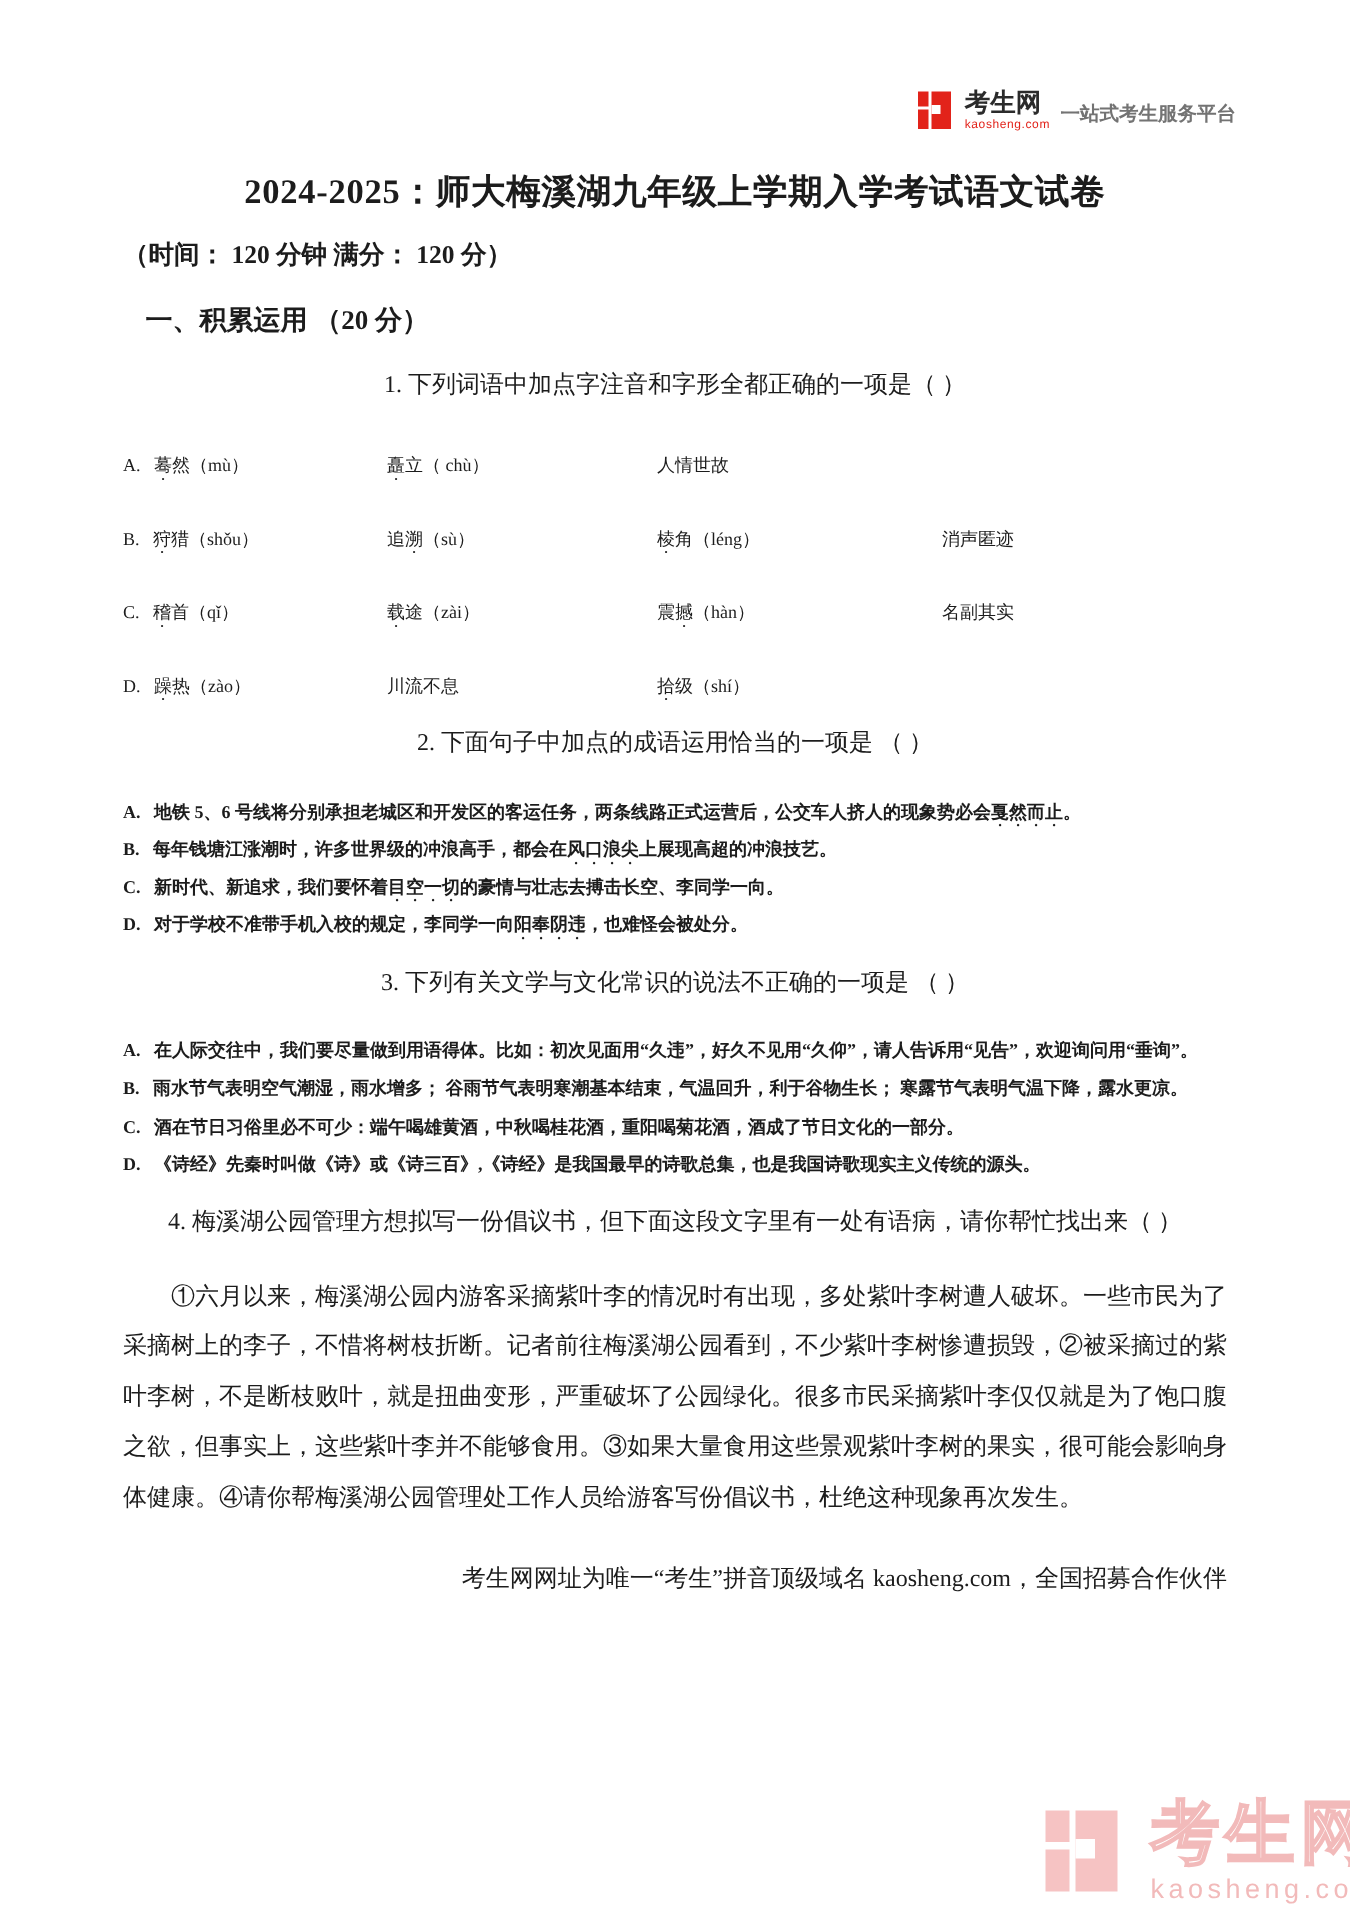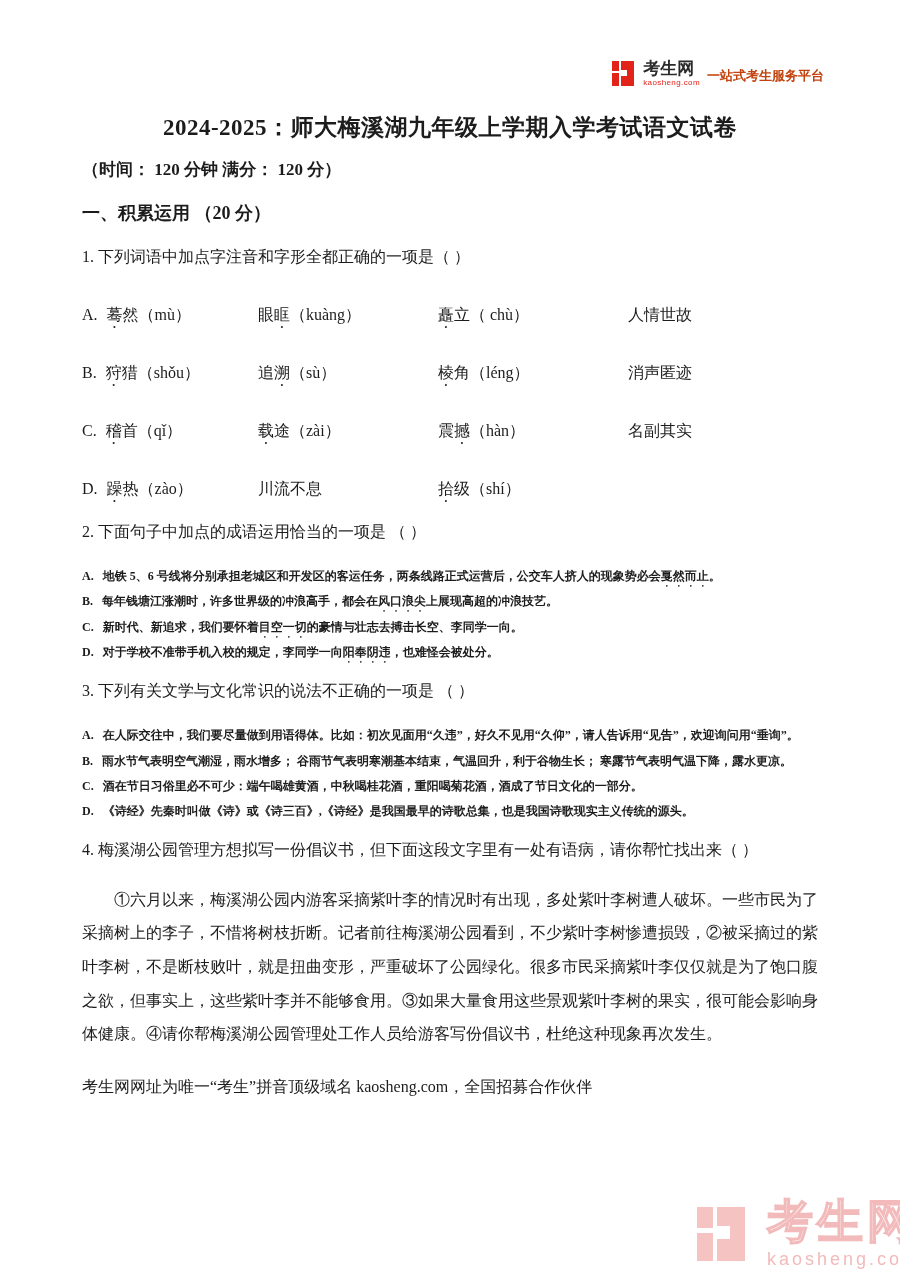--- a/index.html
+++ b/index.html
@@ -18,40 +18,40 @@
   .brand { position: absolute; top: 58px; right: 76px; display: flex; align-items: center; }
   .mark { position: relative; width: 26px; height: 30px; display: inline-block; }
   .mb { position: absolute; background: #e2231a; }
   .mb1 { left: 0; top: 3px;  width: 7px;  height: 10px; }
   .mb2 { left: 0; top: 15px; width: 7px;  height: 13px; }
   .mb3 { left: 9px; top: 3px; width: 13px; height: 25px; }
   .mbnotch { left: 9px; top: 12px; width: 6px; height: 6px; background: #ffffff; }
   .brand-text { margin-left: 5px; display: flex; flex-direction: column; line-height: 1; }
   .brand-name { font-family: "Liberation Sans", sans-serif; font-weight: bold; font-size: 17px; color: #2b2b2b; }
   .brand-domain { font-family: "Liberation Sans", sans-serif; font-size: 8px; color: #e2231a; letter-spacing: .4px; margin-top: 2px; }
-  .brand-tagline { font-family: "Liberation Sans", sans-serif; font-size: 13px; font-weight: bold; color: #c2410c; margin-left: 7px; align-self: flex-end; padding-bottom: 3px; }
+  .brand-tagline { font-family: "Liberation Sans", sans-serif; font-size: 13px; font-weight: bold; color: #737373; margin-left: 7px; align-self: flex-end; padding-bottom: 3px; }
 
   
   .title { font-size: 23px; font-weight: bold; text-align: center; margin: 12px; letter-spacing: 0.5px; }
   .subtitle { font-size: 17px; font-weight: bold; text-align: left; margin-top: 15px; }
-  .section-heading { font-size: 18px; font-weight: bold; margin-top: 20px; }
+  .section-heading { font-size: 18px; font-weight: bold; margin-top: 20px; margin-left: 15px; }
 
   
-  .stem { font-size: 16px; line-height: 2.1; margin-top: 9px; }
-  .q1-row { display: grid; grid-template-columns: 176px 180px 190px 1fr; font-size: 16px; line-height: 2.1; margin-top: 24px; }
+  .stem { font-size: 16px; line-height: 2.1; margin-top: 9px; text-align: center; }
+  .q1-row { display: grid; grid-template-columns: 176px 180px 190px 1fr; font-size: 12px; line-height: 2.1; margin-top: 24px; }
   .opt { font-size: 12px; line-height: 2.1; margin: 0; text-align: justify; font-weight: bold; }
   .opt-label { margin-right: 9px; }
   .para { font-size: 16px; line-height: 2.1; margin: 0; text-align: justify; text-indent: 2em; }
   .em-dot {
     text-emphasis: filled dot; text-emphasis-position: under right;
     -webkit-text-emphasis: filled dot; -webkit-text-emphasis-position: under right;
   }
 
   
-  .footer { font-size: 16px; text-align: left; margin-top: 26px; }
+  .footer { font-size: 16px; text-align: right; margin-top: 26px; }
 
   
   .watermark { position: absolute; right: -20px; bottom: 4px; display: flex; align-items: center; }
   .wm-mark { position: relative; width: 58px; height: 64px; }
   .wb { position: absolute; background: #f6c3c3; }
   .wb1 { left: 0; top: 6px;  width: 16px; height: 21px; }
   .wb2 { left: 0; top: 32px; width: 16px; height: 28px; }
   .wb3 { left: 20px; top: 6px; width: 28px; height: 54px; }
   .wbnotch { left: 20px; top: 25px; width: 13px; height: 13px; background: #ffffff; }
   .wm-text { margin-left: 12px; display: flex; flex-direction: column; line-height: 1; }
@@ -82,21 +82,20 @@
     <h1 class="title">2024-2025：师大梅溪湖九年级上学期入学考试语文试卷</h1>
     <div class="subtitle">（时间：  120 分钟  满分：  120 分）</div>
 
     <h2 class="section-heading">一、积累运用 （20 分）</h2>
 
     <div>
       <p class="stem">1. 下列词语中加点字注音和字形全都正确的一项是（    ）</p>
 
       <div class="q1-row">
         <span><span class="opt-label">A.</span><span><span></span><span class="em-dot">蓦</span><span>然（mù）</span></span></span>
-        <span><span>眼</span><span class="em-dot">眶</span><span>（kuàng）</span></span>
         <span><span></span><span class="em-dot">矗</span><span>立（ chù）</span></span>
         <span><span></span><span class="em-dot"></span><span>人情世故</span></span>
       </div>
 
       <div class="q1-row">
         <span><span class="opt-label">B.</span><span><span></span><span class="em-dot">狩</span><span>猎（shǒu）</span></span></span>
         <span><span>追</span><span class="em-dot">溯</span><span>（sù）</span></span>
         <span><span></span><span class="em-dot">棱</span><span>角（léng）</span></span>
         <span><span></span><span class="em-dot"></span><span>消声匿迹</span></span>
       </div>

